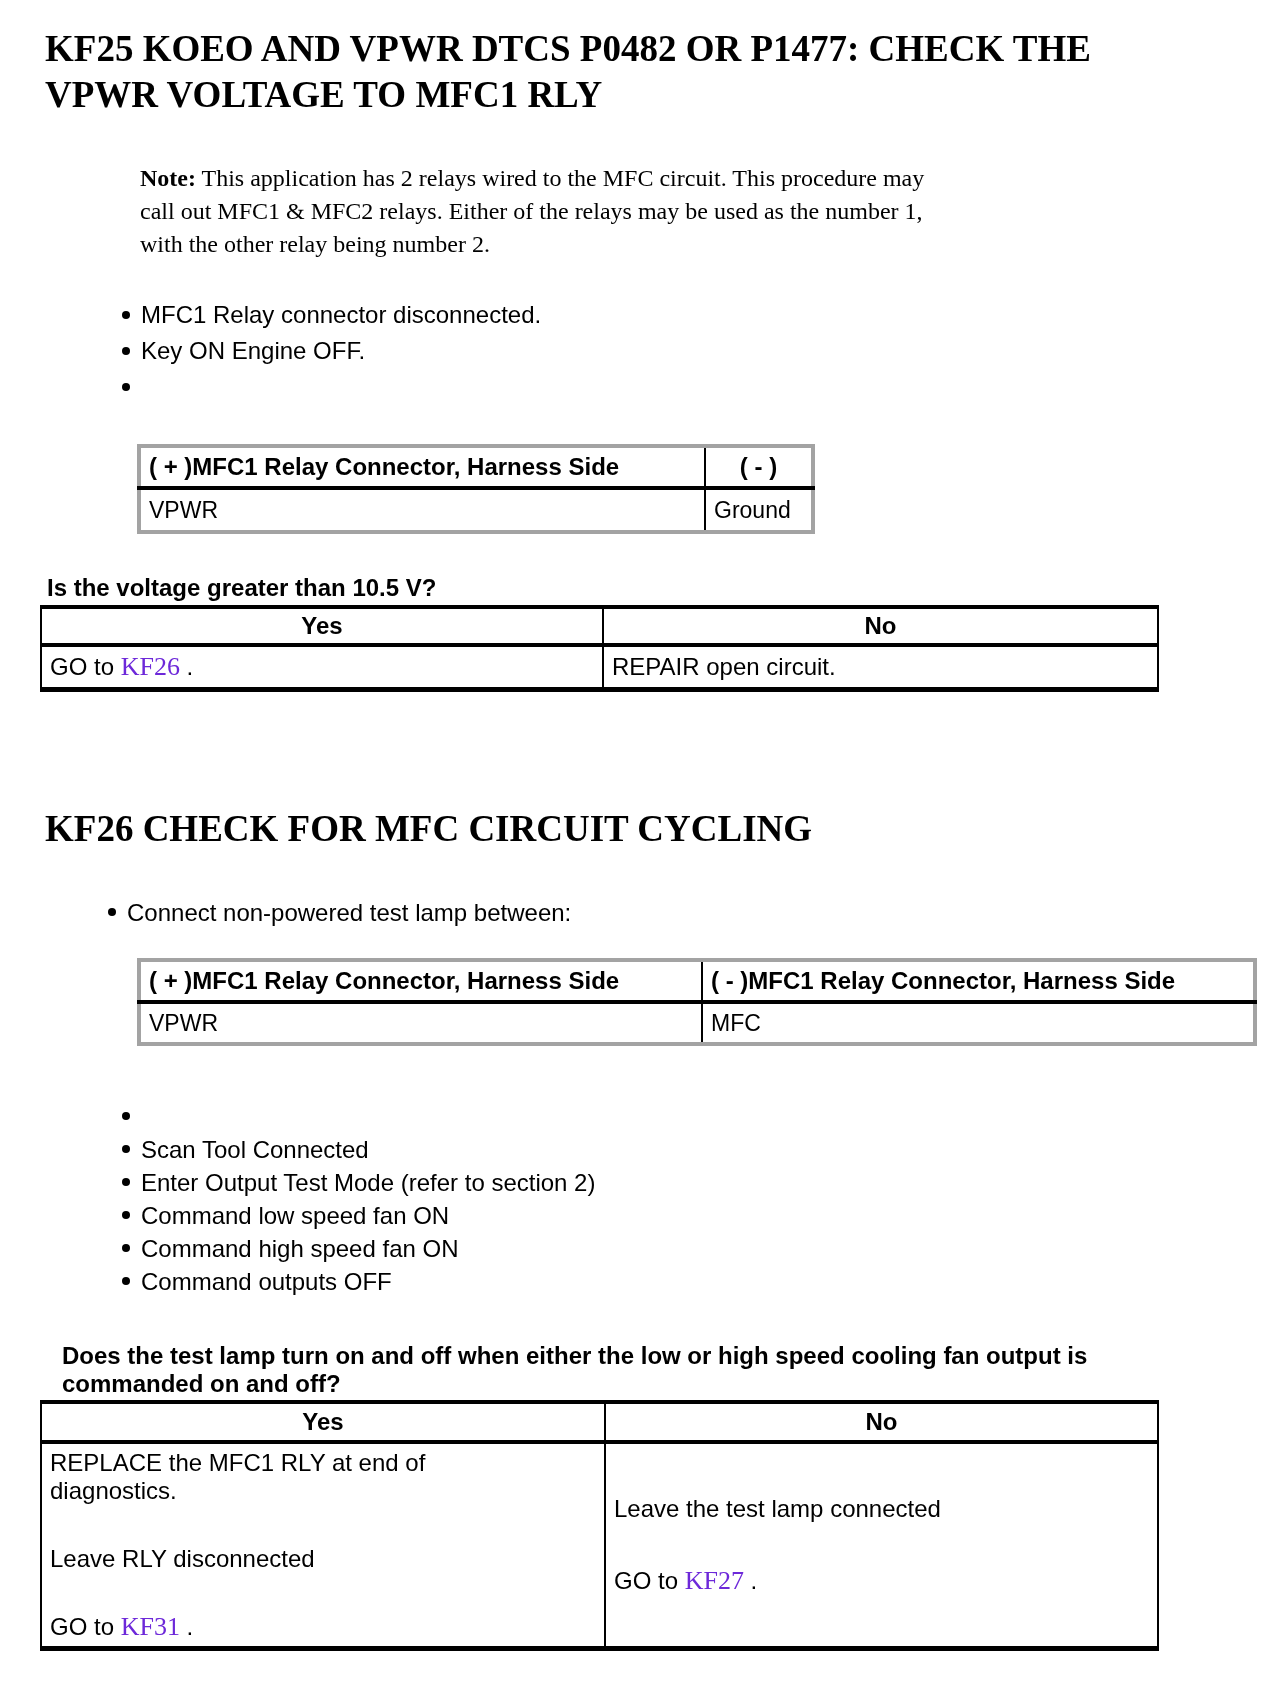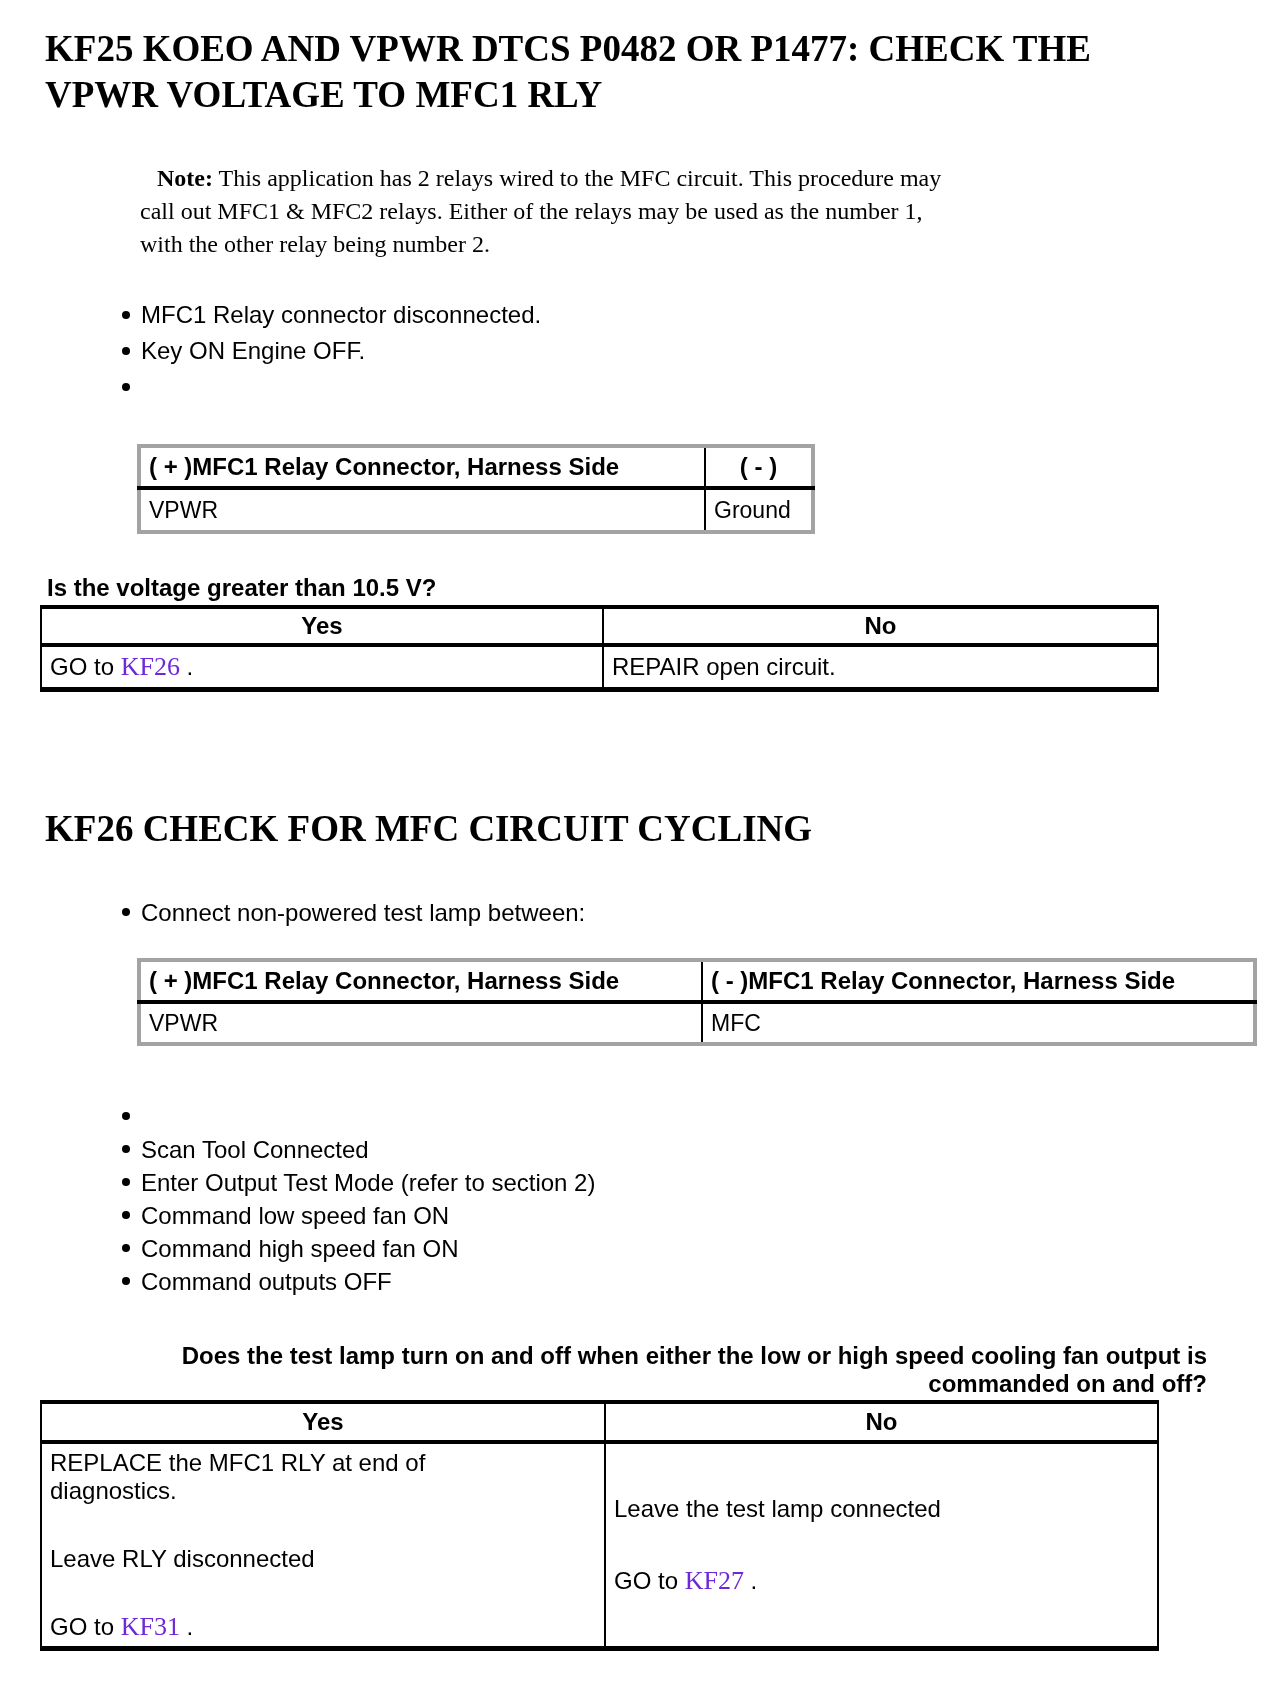--- a/index.html
+++ b/index.html
@@ -23,21 +23,21 @@
   }
   .doc-h1 span { display:block; }
 
   
   .note {
     font-family:"Liberation Serif", serif;
     font-size:24px;
     line-height:33px;
   }
   .note .line { display:block; }
-  .note .lbl { font-weight:bold;margin-left:17px; }
+  .note .lbl { font-weight:bold; }
 
   
   ul.bullets { list-style:none; font-size:24px; }
   ul.bullets.lh36 li { line-height:36px; min-height:36px; }
   ul.bullets.lh33 li { line-height:33px; min-height:33px; }
   ul.bullets li { position:relative; padding-left:19px; white-space:nowrap; }
   ul.bullets li .dot {
     position:absolute; left:0;
     width:8px; height:8px; border-radius:50%;
     background:#000;
@@ -138,21 +138,21 @@
         </td>
     <td>
           <p>REPAIR open circuit.</p>
         </td>
   </tr>
 </tbody>
   </table>
 
 <h1 class="abs doc-h1" style="left:45px; top:806px; width:1120px;">KF26 CHECK FOR MFC CIRCUIT CYCLING</h1>
 
-<ul class="abs bullets lh33" style="left:122px; top:896px;">
+<ul class="abs bullets lh33" style="left:108px; top:896px;">
   <li><span class="dot"></span><span>Connect non-powered test lamp between:</span></li>
 </ul>
 
 <table class="measure" style="left:137px; top:958px;">
   <colgroup>
       <col style="width:563px;">
       <col style="width:553px;">
     </colgroup>
   <tbody>
       <tr>
@@ -168,21 +168,21 @@
 
 <ul class="abs bullets lh33" style="left:122px; top:1100px;">
   <li><span class="dot"></span><span></span></li>
   <li><span class="dot"></span><span>Scan Tool Connected</span></li>
   <li><span class="dot"></span><span>Enter Output Test Mode (refer to section 2)</span></li>
   <li><span class="dot"></span><span>Command low speed fan ON</span></li>
   <li><span class="dot"></span><span>Command high speed fan ON</span></li>
   <li><span class="dot"></span><span>Command outputs OFF</span></li>
 </ul>
 
-<div class="abs question" style="left:47px; top:1342px; width:1160px;text-align:right;">
+<div class="abs question" style="left:62px; top:1342px; width:1160px;">
   <span style="display:block;">Does the test lamp turn on and off when either the low or high speed cooling fan output is</span>
   <span style="display:block;">commanded on and off?</span>
 </div>
 
 <table class="decision d2" style="left:40px; top:1400px;">
   <colgroup>
       <col style="width:564px;">
       <col style="width:553px;">
     </colgroup>
   <tbody>

